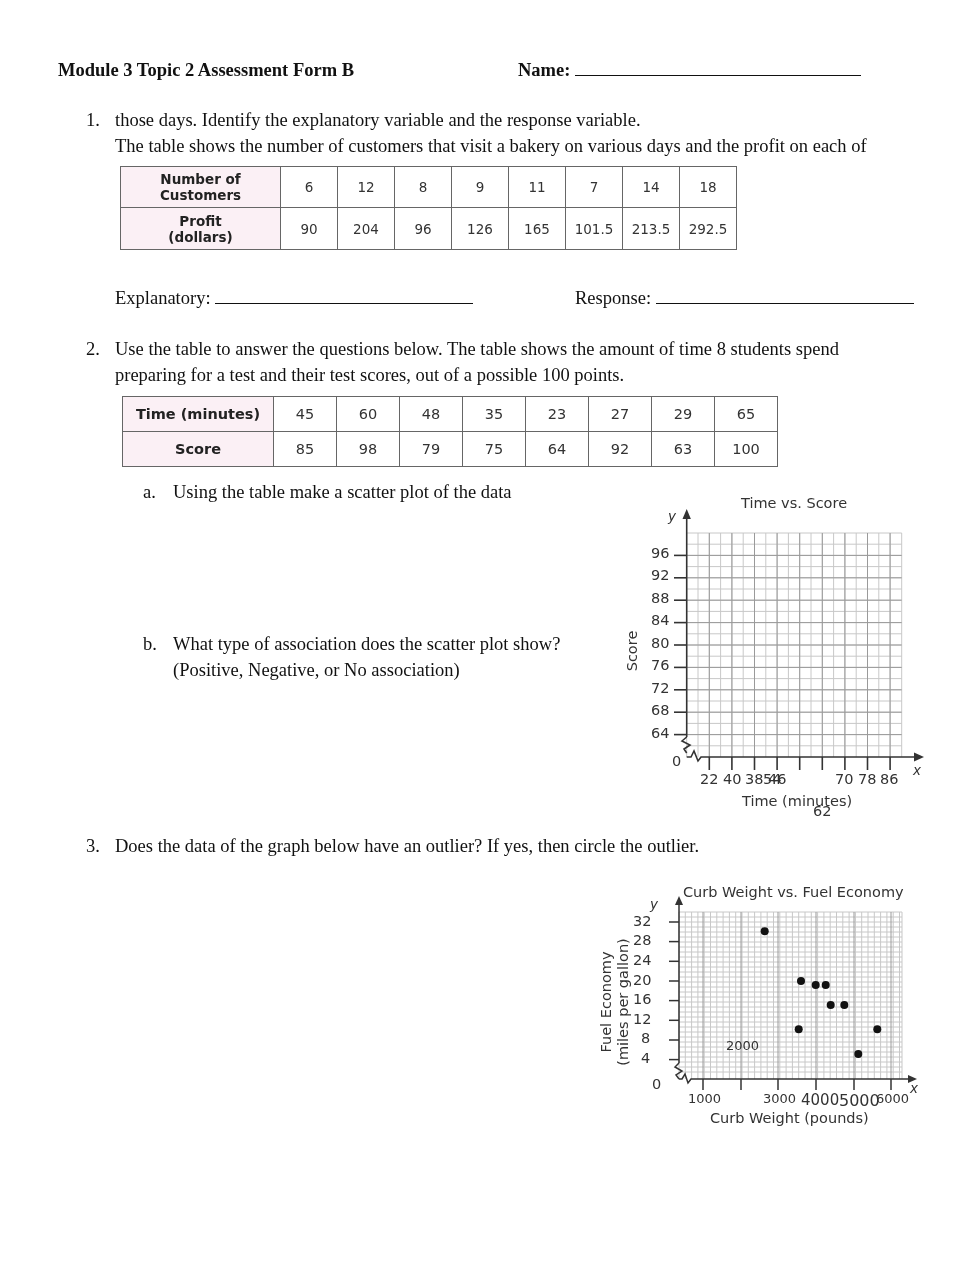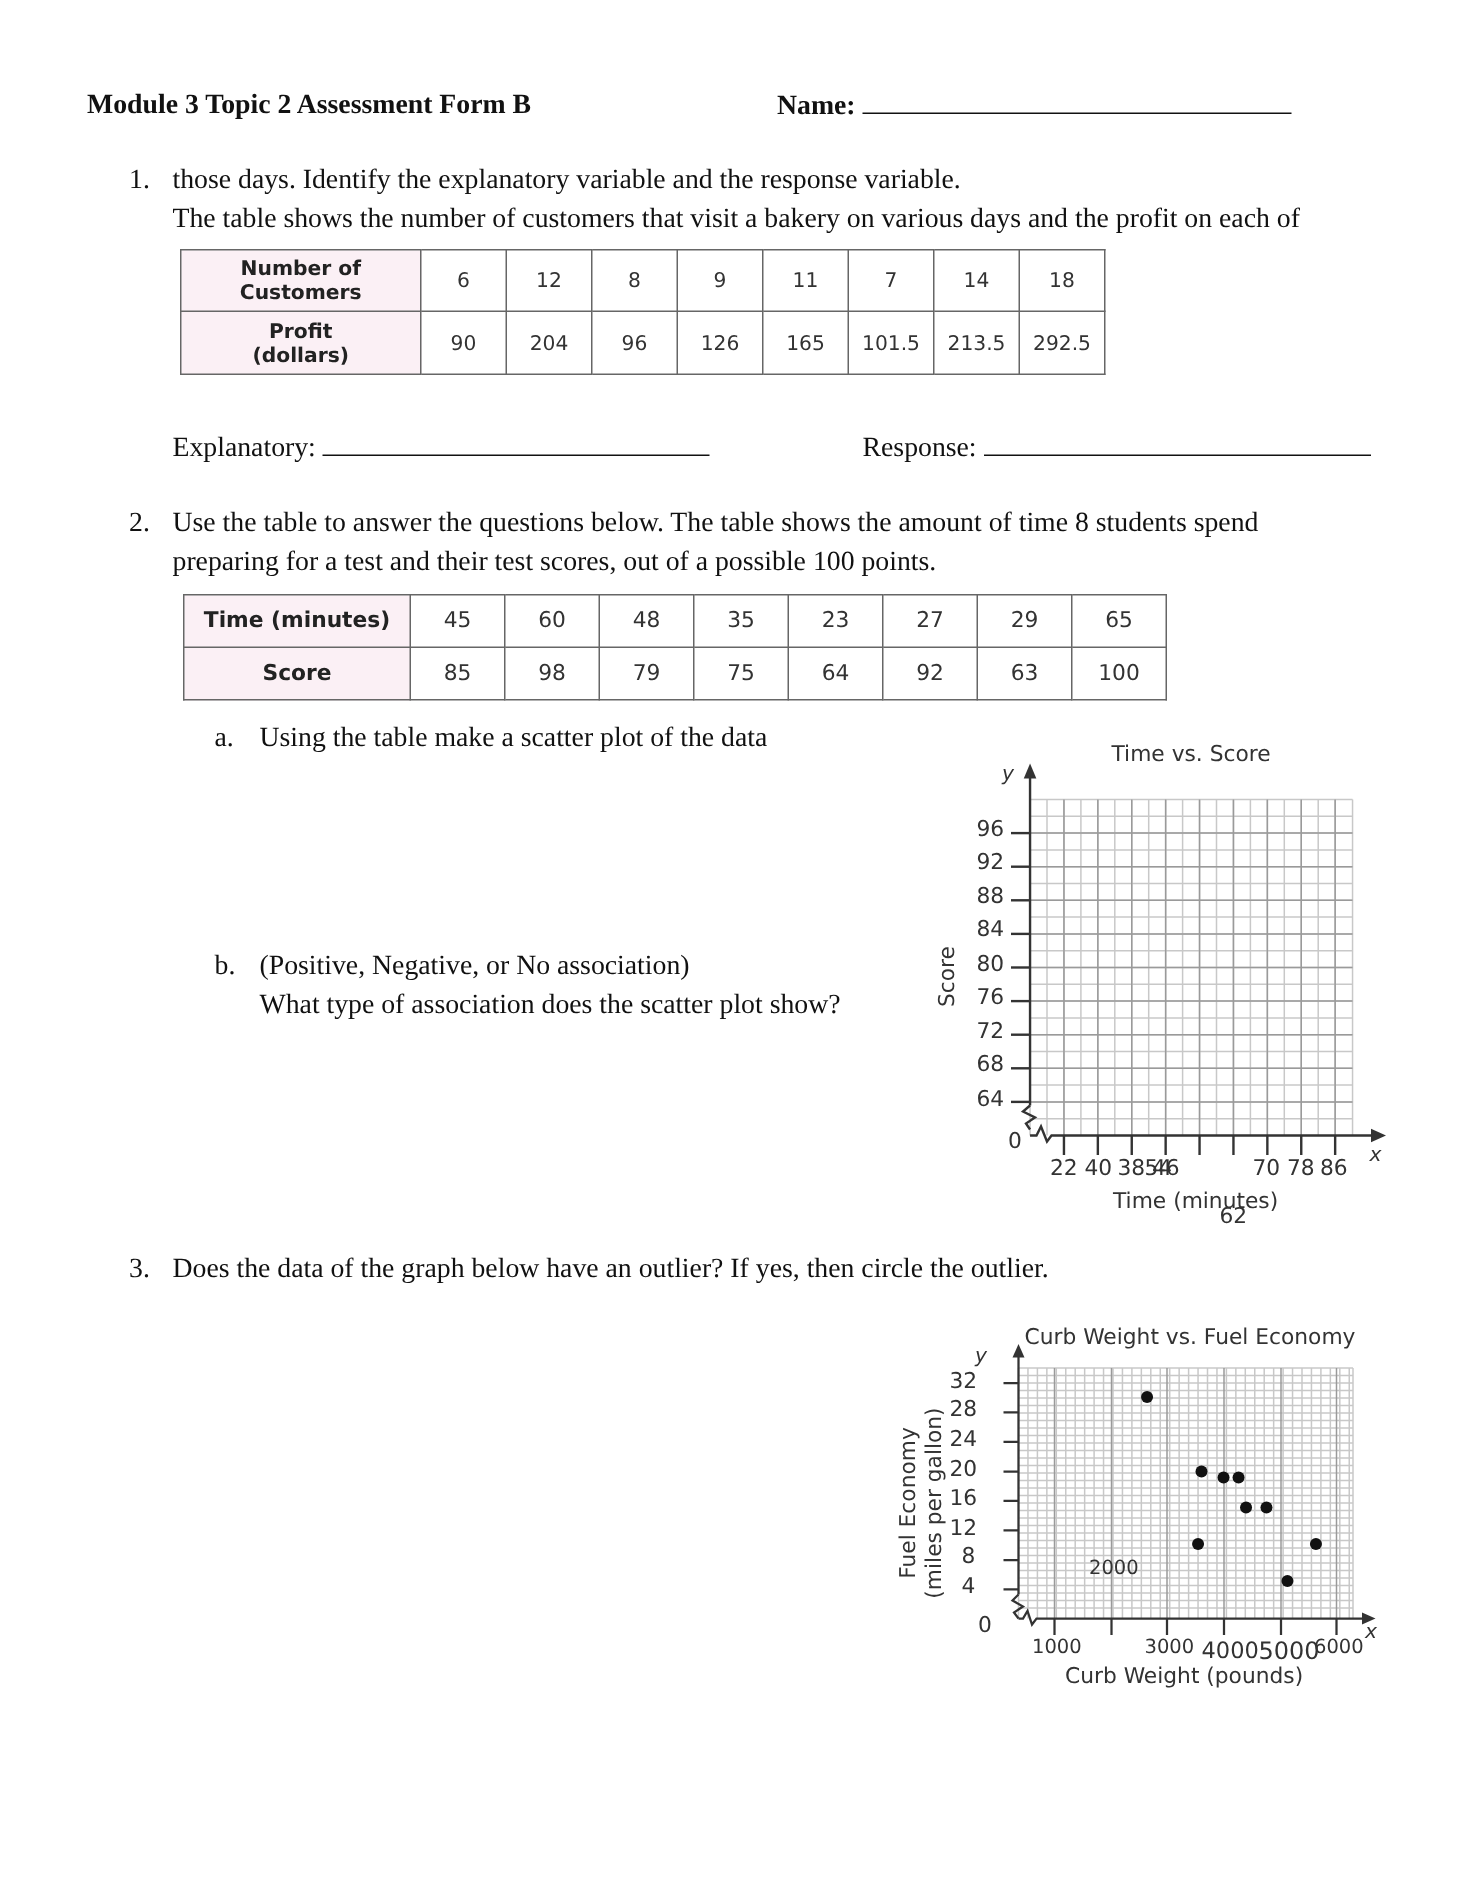--- a/index.html
+++ b/index.html
@@ -108,22 +108,22 @@
     <td>100</td>
   </tr>
 </tbody>
   </table>
 
 <div class="abs serif" style="left:143px; top:479px;">a.</div>
 <div class="abs serif" style="left:173px; top:479px;">Using the table make a scatter plot of the data</div>
 
 <div class="abs serif" style="left:143px; top:631px;">b.</div>
 <div class="abs serif" style="left:173px; top:631px;">
+  <div>What type of association does the scatter plot show?</div>
   <div>(Positive, Negative, or No association)</div>
-  <div>What type of association does the scatter plot show?</div>
 </div>
 
 <div class="abs chart-title" style="left:741px; top:495px;">Time vs. Score</div>
 <div class="abs axis-var" style="left:668px; top:508px;">y</div>
 <div class="abs axis-var" style="left:913px; top:762px;">x</div>
 <div class="abs tick-label" style="left:672px; top:753px;">0</div>
 
 <svg class="abs" style="left:660px; top:505px;" width="265" height="275">
 
   <g stroke="#c8c8c8" stroke-width="1">

